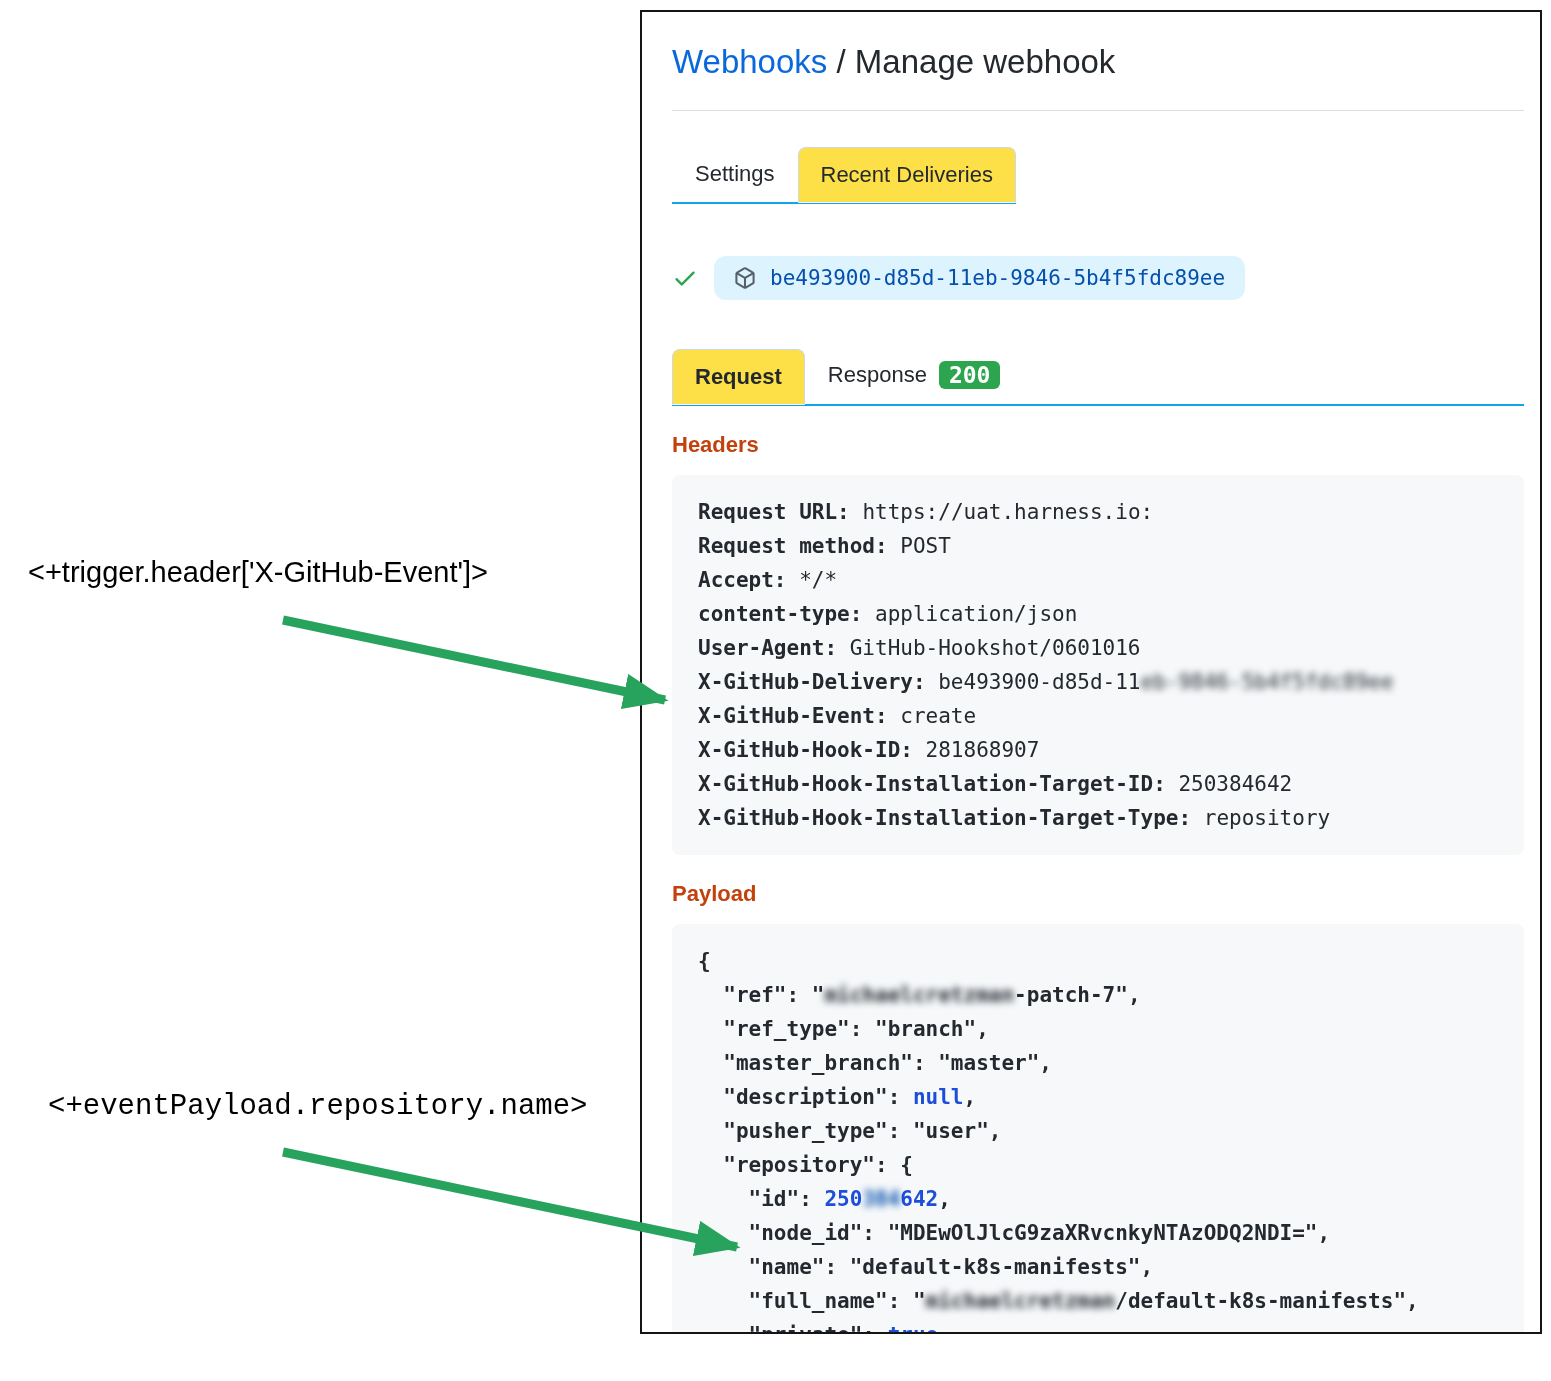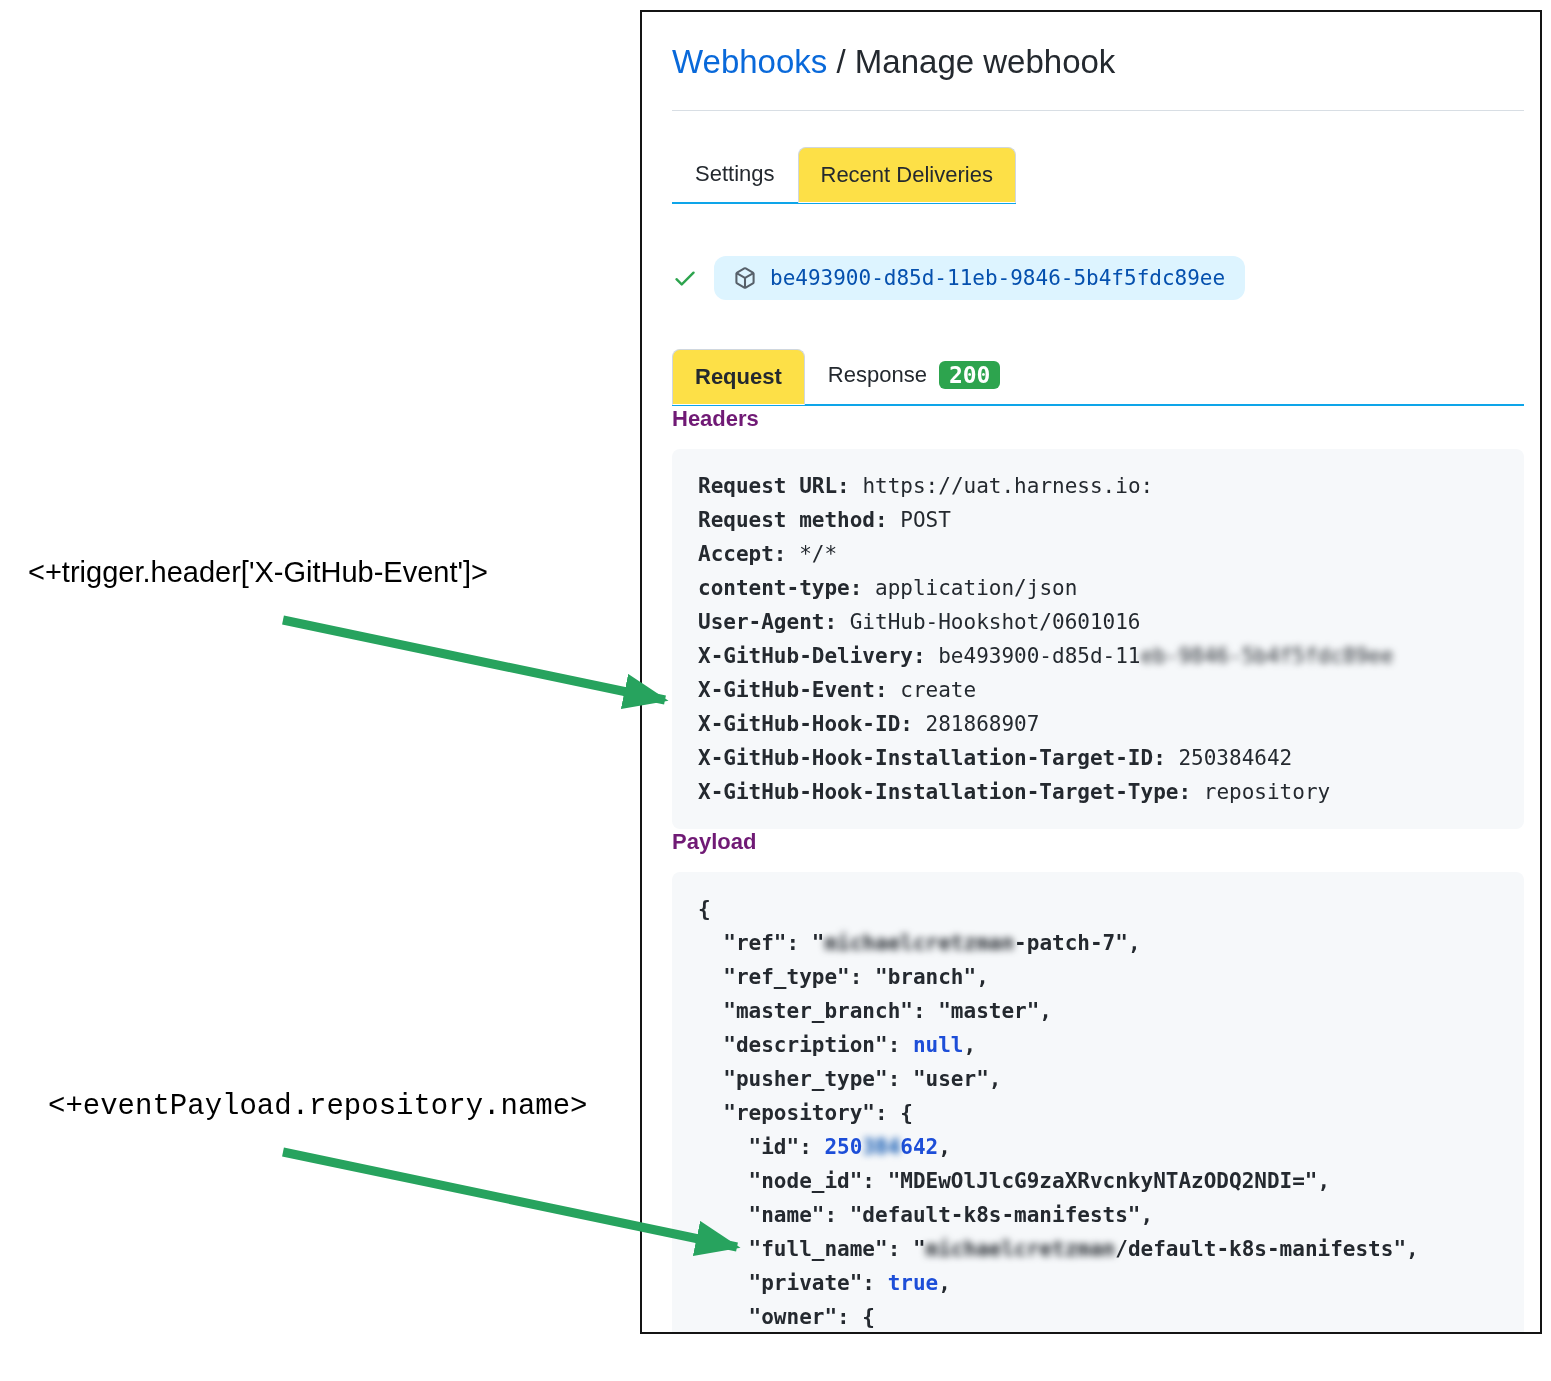--- a/index.html
+++ b/index.html
@@ -34,21 +34,21 @@
            padding:4px 10px; border-radius:6px; line-height:20px; }
 
   
   .delivery-row { margin-top:52px; display:flex; align-items:center; gap:16px; }
   .check-icon { width:26px; height:26px; flex:0 0 auto; }
   .guid-pill { display:inline-flex; align-items:center; gap:14px; padding:10px 20px; border-radius:12px;
                font-family:"DejaVu Sans Mono", monospace; font-size:21px; cursor:pointer; }
   .package-icon { width:22px; height:22px; }
 
   
-  .section-title { font-size:22px; font-weight:700; color:#701a75; }
+  .section-title { margin-top:26px; font-size:22px; font-weight:700; color:#c2410c; }
   .code-block { margin-top:17px; background:#f6f8fa; border-radius:8px; padding:20px 26px;
                 font-family:"DejaVu Sans Mono", monospace; font-size:21px; line-height:34px; color:#24292f; }
   .code-line { white-space:pre; }
   .hdr-key { font-weight:700; }
   .payload .code-line { font-weight:600; }
   .sg-p { color:#24292f; }
   .sg-u { color:#1d4ed8; }
   .sg-b { color:#24292f; display:inline-block; filter:blur(3.5px); }
   .sg-ub { color:#0550ae; display:inline-block; filter:blur(3.5px); }
   .hdr-val.sg-b { filter:blur(3.5px); display:inline-block; }

